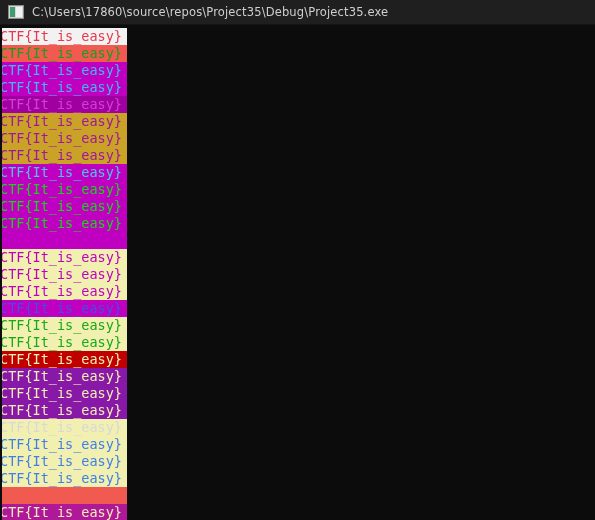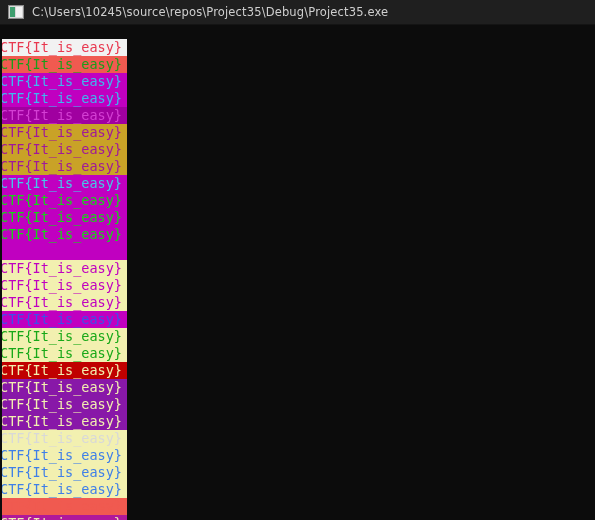--- a/index.html
+++ b/index.html
@@ -69,21 +69,21 @@
     text-overflow: clip;
   }
 
   
   #console {
     position: relative;
     width: 558px;
     height: 495px;
     background: #0c0c0c;
     overflow: hidden;
-    padding-top: 14px;
+    padding-top: 3px;
     box-sizing: border-box;
   }
 
   .console-line {
     font-family: "DejaVu Sans Mono", monospace;
     font-size: 13.5px;
     line-height: 17px;
     height: 17px;
     white-space: pre;
     width: 127px;
@@ -101,21 +101,21 @@
     pointer-events: none;
   }
 </style>
 </head>
 <body>
 
 <div id="window">
 
   <div id="titlebar">
     <span id="titlebar-icon"></span>
-    <span id="titlebar-text">C:\Users\10245\source\repos\Project35\Debug\Project35.exe</span>
+    <span id="titlebar-text">C:\Users\17860\source\repos\Project35\Debug\Project35.exe</span>
   </div>
 
   <div id="console">
     <div id="console-lines">
         <div class="console-line" style="color: rgb(232, 56, 79); background: rgb(242, 242, 242);">CTF{It_is_easy}</div>
         <div class="console-line" style="color: rgb(26, 158, 26); background: rgb(240, 90, 80);">CTF{It_is_easy}</div>
         <div class="console-line" style="color: rgb(63, 184, 239); background: rgb(192, 0, 192);">CTF{It_is_easy}</div>
         <div class="console-line" style="color: rgb(63, 184, 239); background: rgb(192, 0, 192);">CTF{It_is_easy}</div>
         <div class="console-line" style="color: rgb(212, 63, 212); background: rgb(160, 0, 160);">CTF{It_is_easy}</div>
         <div class="console-line" style="color: rgb(160, 24, 154); background: rgb(201, 162, 39);">CTF{It_is_easy}</div>

